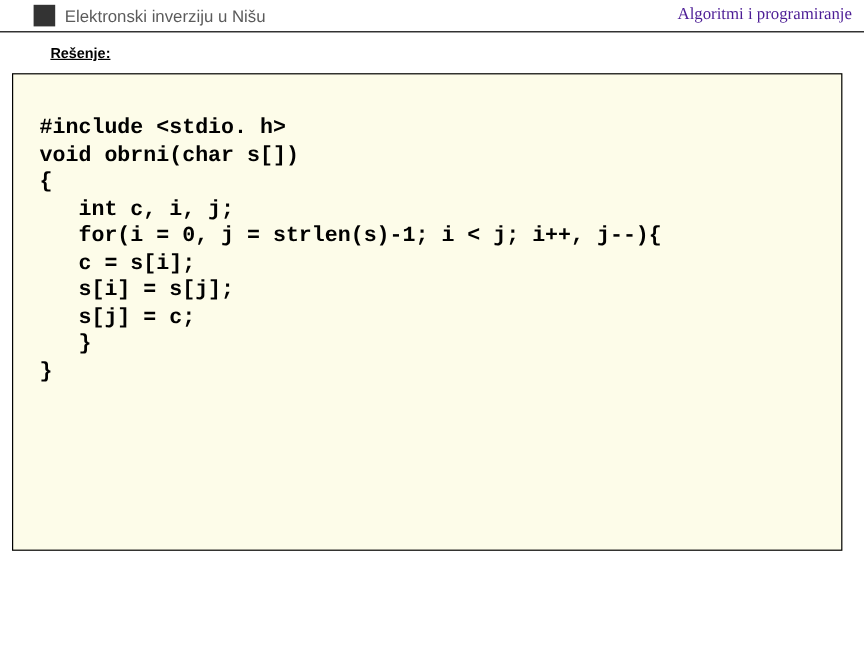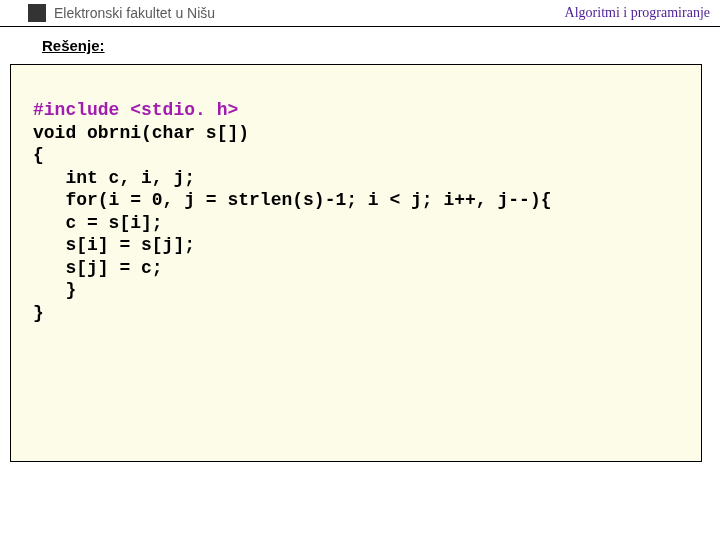--- a/index.html
+++ b/index.html
@@ -48,51 +48,51 @@
       font-weight: bold;
       font-size: 15px;
       margin-bottom: 4px;
     }
     .task-text {
       font-size: 15px;
       margin-bottom: 12px;
     }
     .solution-label {
       font-weight: bold;
-      font-size: 15px;
+      font-size: 12px;
       text-decoration: underline;
       margin-bottom: 2px;
       margin-left: 6px;
     }
     .code-box {
       margin: 0 18px 0 10px;
       background: #fdfce9;
       border: 1px solid #000;
       height: 398px;
       padding: 34px 22px;
     }
     .code-text {
       font-family: "Courier New", Courier, monospace;
       font-weight: bold;
       font-size: 18px;
       color: #000;
       line-height: 1.25;
       white-space: pre;
     }
     .code-include {
-      color: #a21caf;
+      color: #000000;
     }
   </style>
 </head>
 <body>
 
 <div class="header">
   <div class="header-left">
     <div class="header-square"></div>
-    <span class="header-left-text">Elektronski fakultet u Nišu</span>
+    <span class="header-left-text">Elektronski inverziju u Nišu</span>
   </div>
   <span class="header-right-text">Algoritmi i programiranje</span>
 </div>
 
 <div class="content">
   <div class="solution-label">Rešenje:</div>
 </div>
 
 <div class="code-box">
   <div class="code-text"><span class="code-include">#include &lt;stdio. h&gt;</span>

